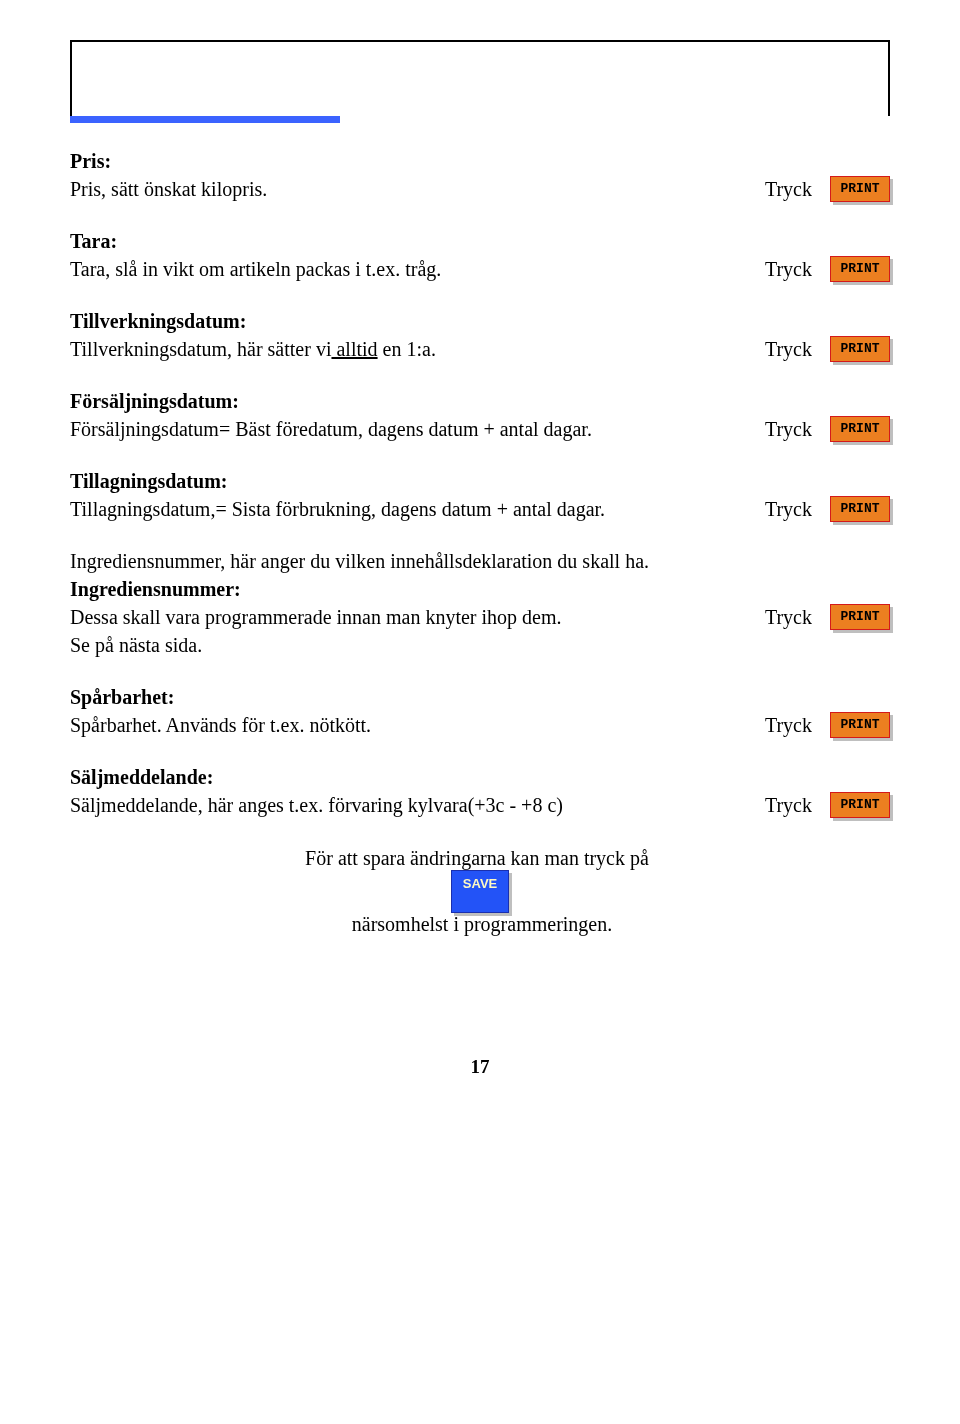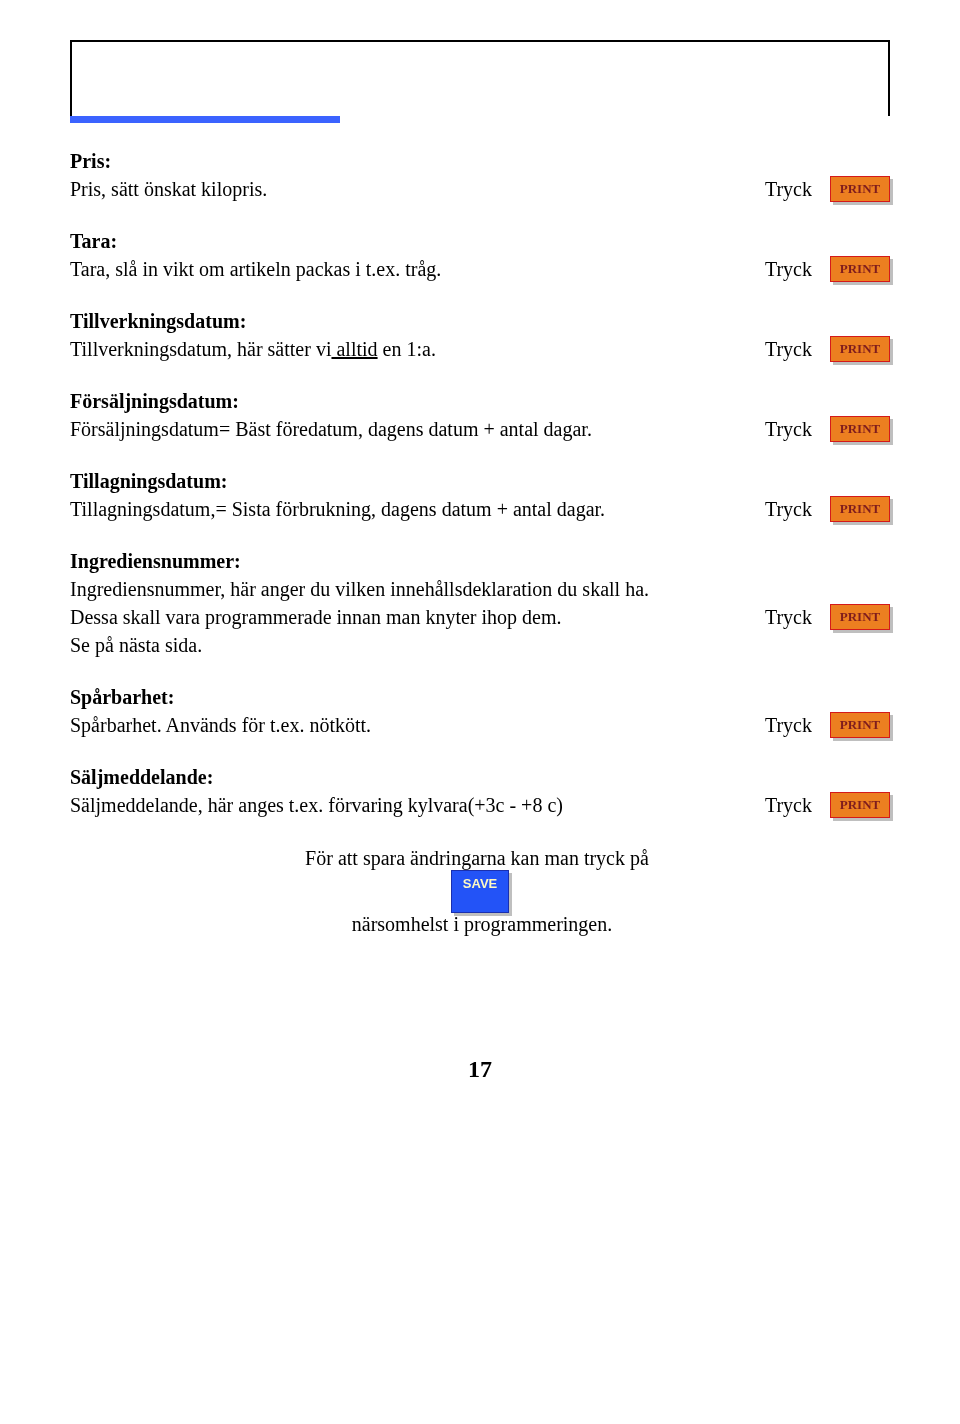--- a/index.html
+++ b/index.html
@@ -47,22 +47,22 @@
     text-align: right;
     padding-right: 18px;
   }
   .italic { }
   .underline { text-decoration: underline; }
   .btn-print {
     display: inline-block;
     background: #ec7f20;
     border: 1px solid #d41a1a;
     box-shadow: 3px 3px 0 rgba(0,0,0,0.25);
-    color: #7f1d1d;
-    font-family: Liberation Serif, serif;
+    color: #000000;
+    font-family: Liberation Mono, monospace;
     font-size: 13px;
     font-weight: bold;
     text-align: center;
     padding: 5px 6px 6px 6px;
     min-width: 46px;
     line-height: 1;
   }
   .btn-save {
     display: inline-block;
     background: #2353f7;
@@ -117,21 +117,21 @@
     margin-bottom: 22px;
     flex-direction: column;
   }
   .footer-rows .ftext {
     padding-right: 6px;
   }
   .page-number {
     text-align: center;
     font-weight: bold;
     margin-top: 120px;
-    font-size: 24px;
+    font-size: 19px;
   }
 </style>
 </head>
 <body>
 
 <div class="page">
   <div class="header-box"></div>
   <div class="blue-bar"></div>
 
   <div class="section">
@@ -196,24 +196,24 @@
       <div class="text-col line">
         <span class="content">Tillagningsdatum,= Sista förbrukning, dagens datum + antal dagar.</span>
         <span class="tryck">Tryck</span>
       </div>
       <span class="btn-print">PRINT</span>
     </div>
   </div>
 
   <div class="section">
     <div class="line">
+        <span>Ingrediensnummer, här anger du vilken innehållsdeklaration du skall ha.</span>
+      </div>
+    <div class="line">
         <span class="label">Ingrediensnummer:</span>
-      </div>
-    <div class="line">
-        <span>Ingrediensnummer, här anger du vilken innehållsdeklaration du skall ha.</span>
       </div>
     <div class="row-with-btn">
       <div class="text-col line">
         <span class="content italic">Dessa skall vara programmerade innan man knyter ihop dem.</span>
         <span class="tryck italic">Tryck</span>
       </div>
       <span class="btn-print">PRINT</span>
     </div>
     <div class="line">
         <span class="italic">Se på nästa sida.</span>

